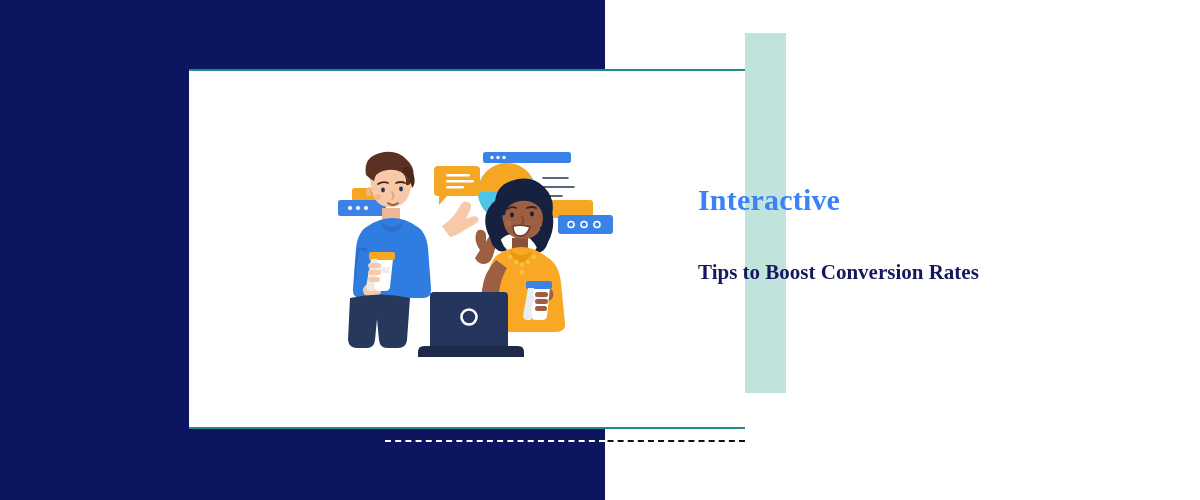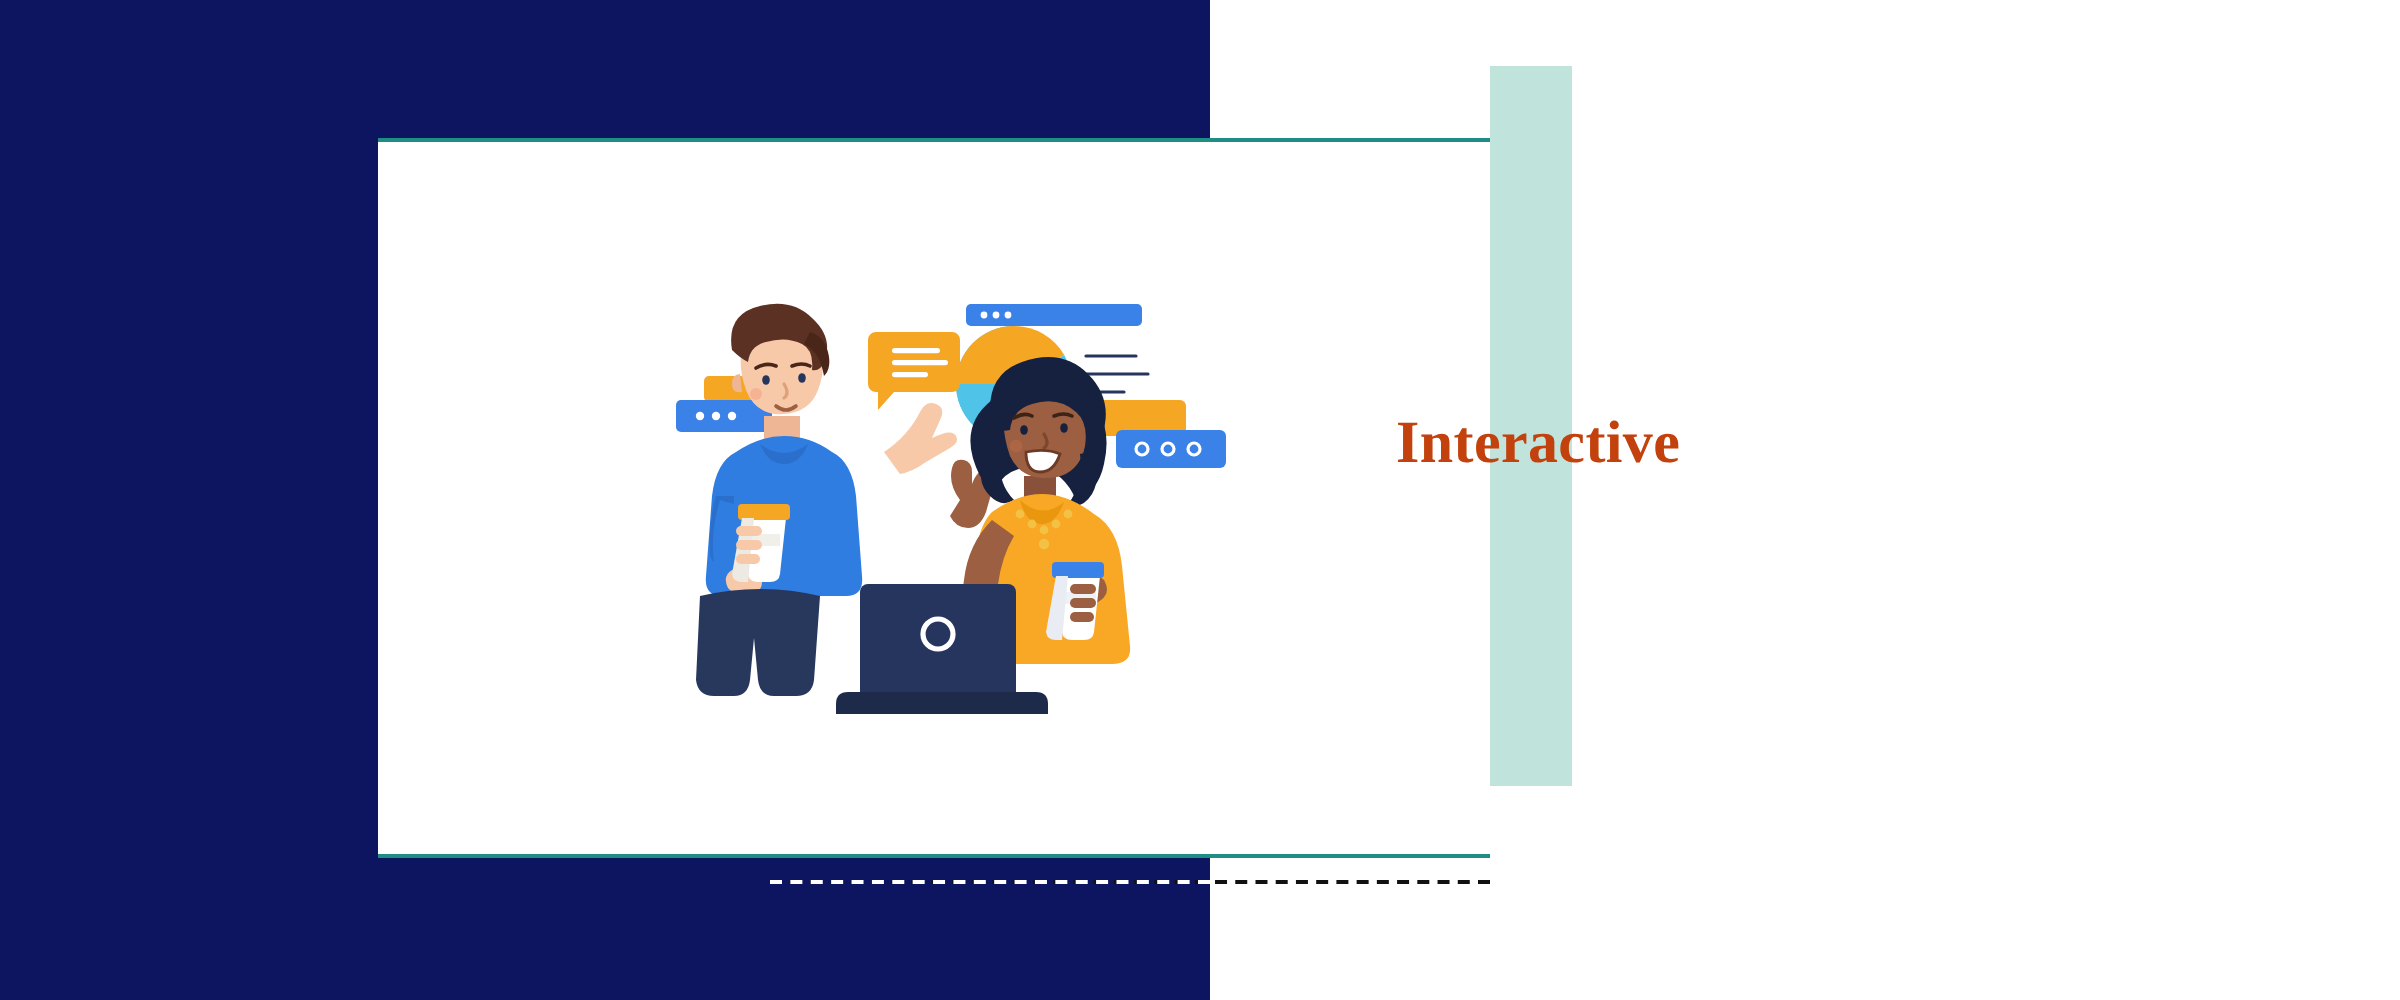--- a/index.html
+++ b/index.html
@@ -40,27 +40,26 @@
   .dashed-rule-onnavy {
     position:absolute; left:385px; top:440px; width:220px; height:0;
     border-top:2px dashed #ffffff;
   }
 
   
   .headline {
     position:absolute; left:698px; top:182px; width:470px;
   }
   .headline .line {
-    color:#c2410c;
+    color:#3b82f6;
     font-weight:bold;
     font-size:30px;
     line-height:36px;
     letter-spacing:0.2px;
     white-space:nowrap;
-    margin-top:22px;
   }
   .subheadline {
     position:absolute; left:698px; top:259px; width:470px;
     color:#16175e;
     font-weight:bold;
     font-size:21px;
     line-height:26px;
     white-space:nowrap;
   }
 
@@ -250,14 +249,15 @@
         <path d="M104 162 h70 a4 4 0 0 1 4 4 v50 h-78 v-50 a4 4 0 0 1 4 -4 z" fill="#26355e"></path>
         <path d="M94 216 h94 q6 0 6 6 v5 h-106 v-5 q0 -6 6 -6 z" fill="#1d2a4a"></path>
         <circle cx="139" cy="187" r="7.5" fill="none" stroke="#ffffff" stroke-width="2.6"></circle>
       </g>
     </svg>
   </div>
 
   <div class="headline">
     <div class="line">Interactive</div>
   </div>
+  <div class="subheadline">Tips to Boost Conversion Rates</div>
 
 </div>
 
 </body></html>

